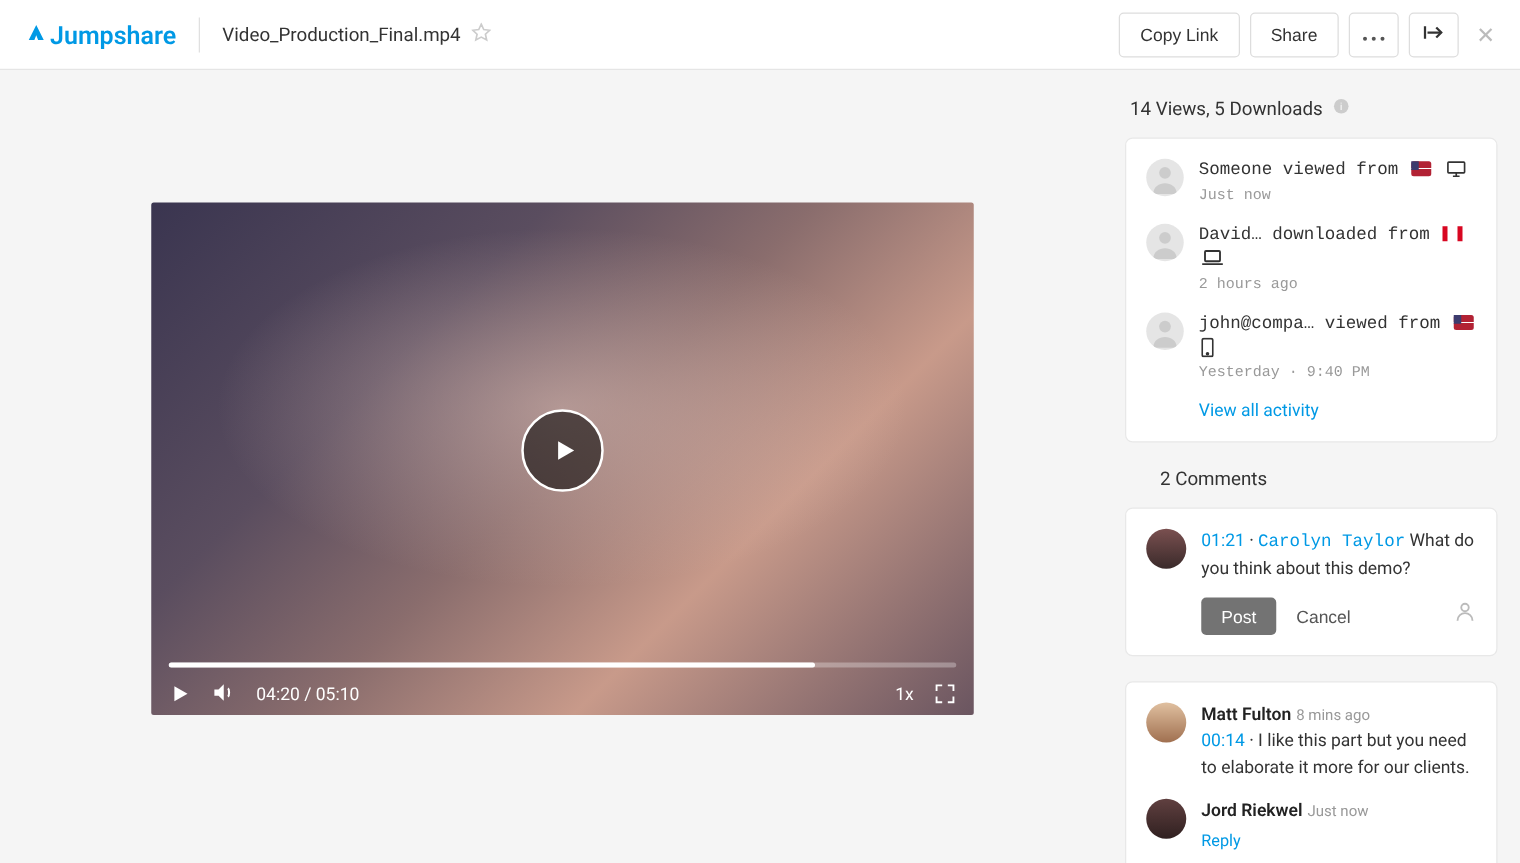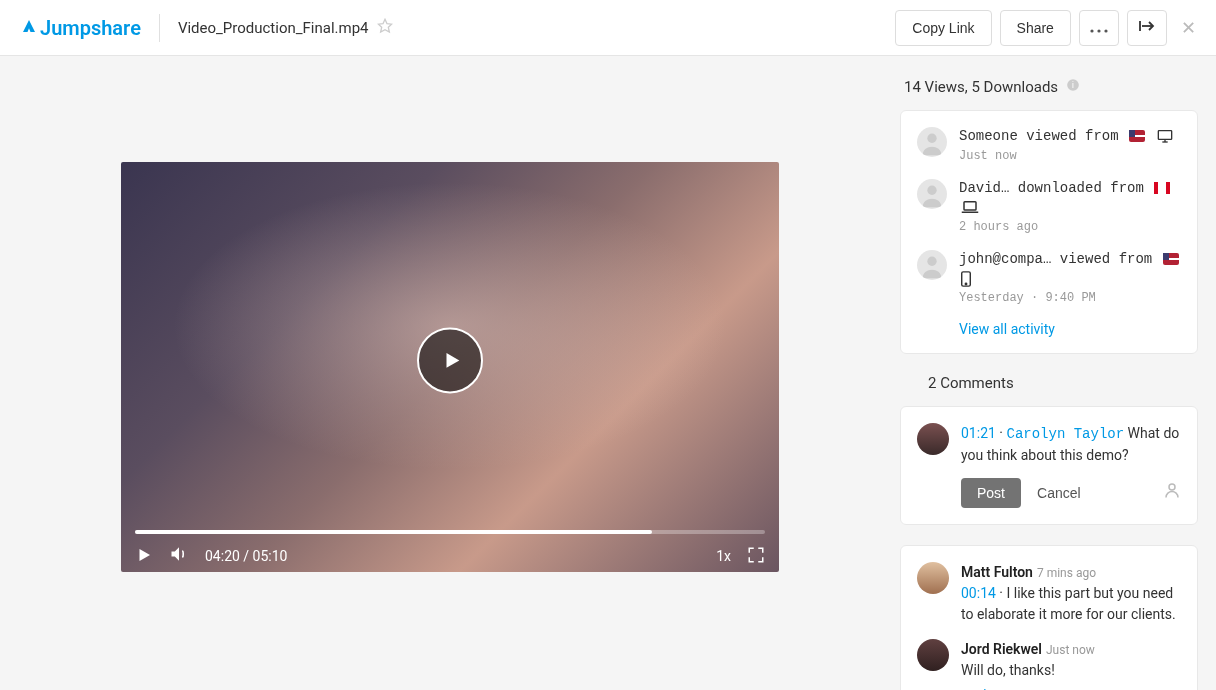--- a/index.html
+++ b/index.html
@@ -223,27 +223,26 @@
                 </svg></span>
           </div>
         </div>
       </div>
     </div>
 
     <div class="panel">
       <div class="comment">
         <div class="c-avatar" style="background:linear-gradient(#e0c0a0,#a07050);"></div>
         <div class="c-body">
-          <div><span class="c-name">Matt Fulton</span><span class="c-meta">7 mins ago</span></div>
+          <div><span class="c-name">Matt Fulton</span><span class="c-meta">8 mins ago</span></div>
           <span class="ts-link">00:14</span><span> · </span><span>I like this part but you need to elaborate it more for our clients.</span>
         </div>
       </div>
       <div class="comment">
         <div class="c-avatar" style="background:linear-gradient(#604040,#302020);"></div>
         <div class="c-body">
           <div><span class="c-name">Jord Riekwel</span><span class="c-meta">Just now</span></div>
-          <div>Will do, thanks!</div>
           <span class="reply-link">Reply</span>
         </div>
       </div>
     </div>
   </div>
 </div>
 
 </body></html>

